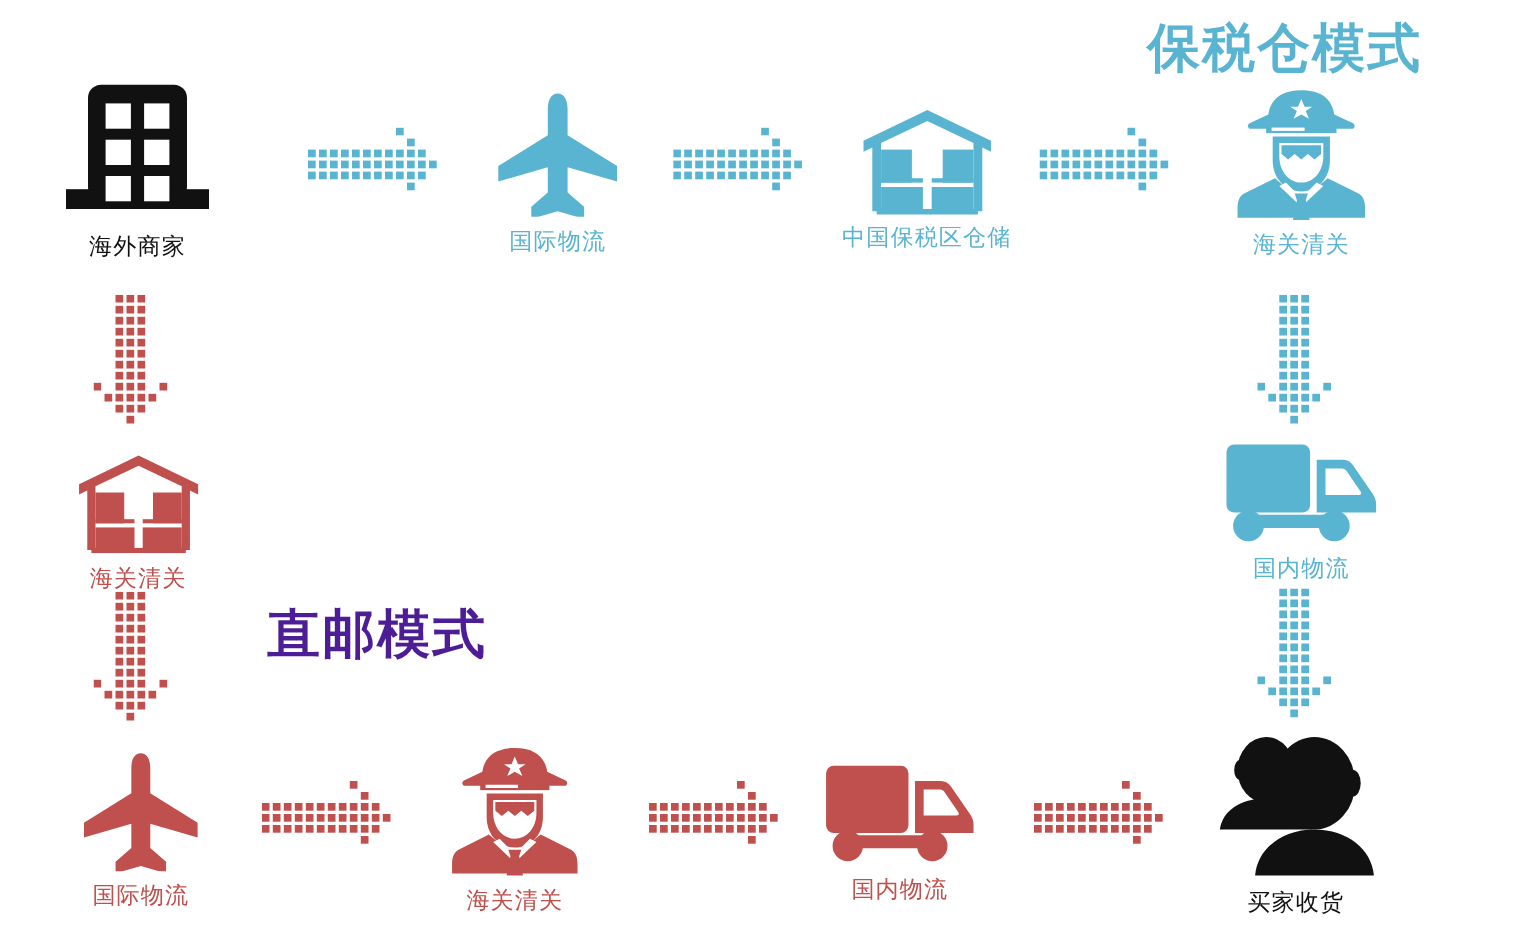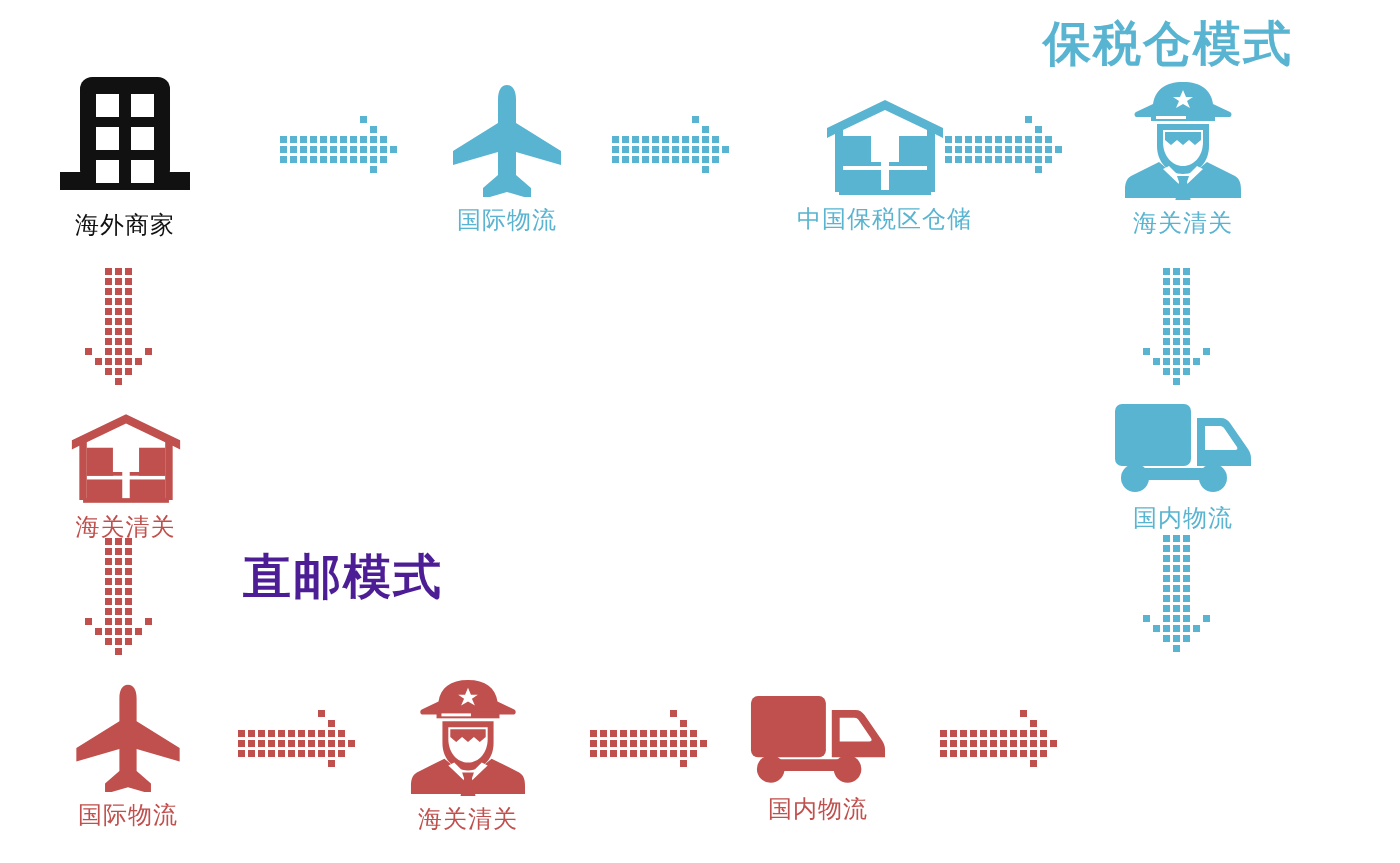--- a/index.html
+++ b/index.html
@@ -10,21 +10,21 @@
     font-family:"Liberation Sans","DejaVu Sans",sans-serif;
     overflow:hidden;
     position:relative;
   }
   .stage{position:relative;width:1348px;height:863px;}
 
   .node{position:absolute;display:flex;flex-direction:column;align-items:center;}
   .node .icon{display:block;}
   .node .label{
     margin-top:6px;
-    font-size:24px;
+    font-size:21px;
     line-height:1.1;
     white-space:nowrap;
     letter-spacing:1px;
   }
   .lbl-blue{color:#59b4d1;}
   .lbl-red{color:#c0504d;}
   .lbl-black{color:#111111;}
 
   .title{
     position:absolute;
@@ -66,21 +66,21 @@
 
   <div class="node" style="left:432px;top:82px;width:150px;">
     <span class="icon">
       <svg width="120" height="115" viewBox="0 0 120 115" xmlns="http://www.w3.org/2000/svg">
         <path fill="#59b4d1" d="M60 3c6 0 9 6 9 14v24l45 28v14l-45-13v23l15 13v11l-24-7-24 7V106l15-13V70L6 83V69l45-28V17c0-8 3-14 9-14z"></path>
       </svg>
     </span>
     <span class="label lbl-blue">国际物流</span>
   </div>
 
-  <div class="node" style="left:757px;top:98px;width:255px;">
+  <div class="node" style="left:715px;top:98px;width:255px;font-family:Liberation Mono, monospace;">
     <span class="icon">
       <svg width="120" height="98" viewBox="0 0 120 98" xmlns="http://www.w3.org/2000/svg">
         <path fill="#59b4d1" d="M60 2 2 30v10l8-4v58h8V32L60 12l42 20v62h8V36l8 4V30z"></path>
         <rect x="18" y="38" width="28" height="30" fill="#59b4d1"></rect>
         <rect x="74" y="38" width="28" height="30" fill="#59b4d1"></rect>
         <rect x="18" y="72" width="38" height="22" fill="#59b4d1"></rect>
         <rect x="64" y="72" width="38" height="22" fill="#59b4d1"></rect>
         <rect x="18" y="64" width="38" height="4" fill="#59b4d1"></rect>
         <rect x="64" y="64" width="38" height="4" fill="#59b4d1"></rect>
         <rect x="14" y="92" width="92" height="5" fill="#59b4d1"></rect>
@@ -171,20 +171,34 @@
         <path fill="#c0504d" d="M84 18h24c4 0 7 2 9 5l18 26c2 3 3 6 3 9v8H84z"></path>
         <path fill="#ffffff" d="M92 26h15c2 0 3 1 4 2l13 19c1 2 0 3-2 3H92z"></path>
         <rect x="20" y="68" width="74" height="12" rx="3" ry="3" fill="#c0504d"></rect>
         <circle cx="22" cy="78" r="14" fill="#c0504d"></circle>
         <circle cx="100" cy="78" r="14" fill="#c0504d"></circle>
       </svg>
     </span>
     <span class="label lbl-red">国内物流</span>
   </div>
 
+  <div class="node" style="left:1098px;top:668px;width:160px;">
+    <span class="icon">
+      <svg width="150" height="130" viewBox="0 0 150 130" xmlns="http://www.w3.org/2000/svg">
+        <ellipse cx="48" cy="32" rx="26" ry="30" fill="#111111"></ellipse>
+        <ellipse cx="24" cy="32" rx="5" ry="9" fill="#111111"></ellipse>
+        <path fill="#111111" d="M6 86c2-16 18-28 42-28s40 12 42 28z"></path>
+        <ellipse cx="92" cy="44" rx="37" ry="42" fill="#111111"></ellipse>
+        <ellipse cx="57" cy="44" rx="7" ry="12" fill="#111111"></ellipse>
+        <ellipse cx="127" cy="44" rx="7" ry="12" fill="#111111"></ellipse>
+        <path fill="#111111" d="M38 128c2-24 24-42 54-42s52 18 54 42z"></path>
+      </svg>
+    </span>
+    <span class="label lbl-black">买家收货</span>
+  </div>
 
   <div class="arrow" style="left:280px;top:116px;">
     <svg width="130" height="60" viewBox="0 0 130 60" xmlns="http://www.w3.org/2000/svg">
       <g fill="#59b4d1">
         <rect x="0" y="20" width="7" height="7"></rect>
           <rect x="10" y="20" width="7" height="7"></rect>
           <rect x="20" y="20" width="7" height="7"></rect>
           <rect x="30" y="20" width="7" height="7"></rect>
           <rect x="40" y="20" width="7" height="7"></rect>
           <rect x="50" y="20" width="7" height="7"></rect>

